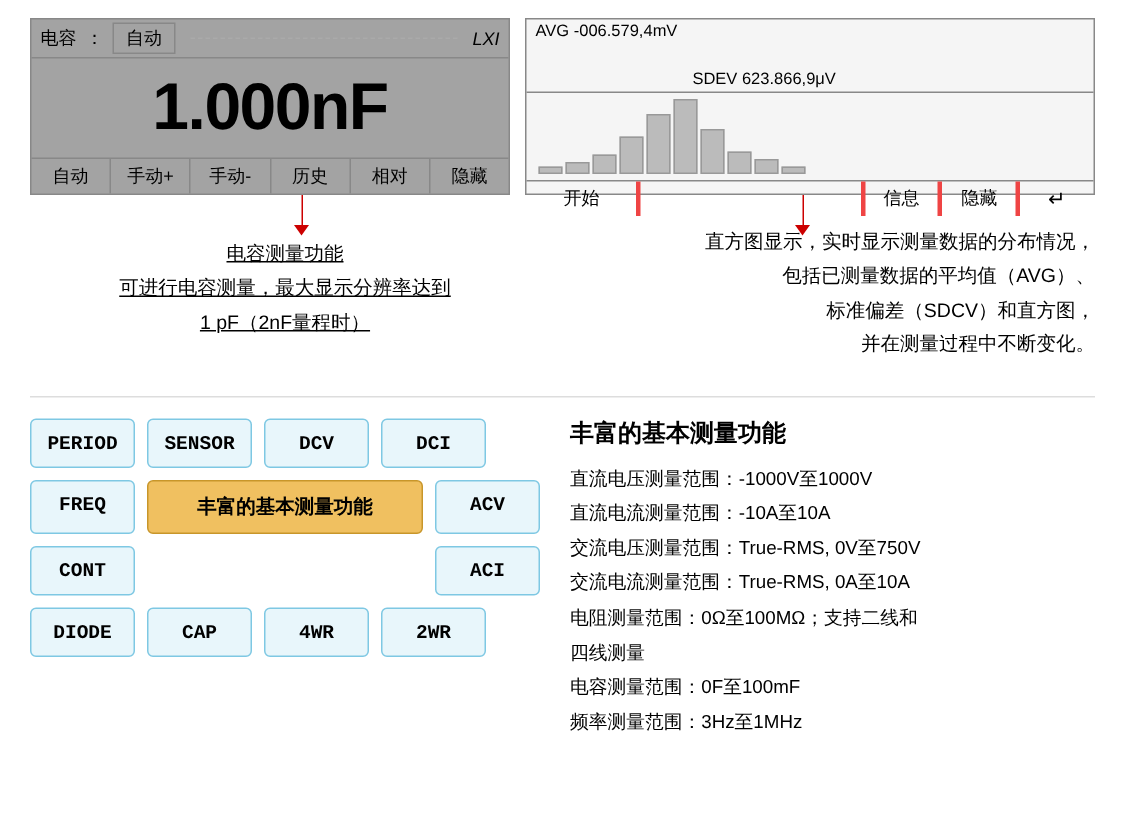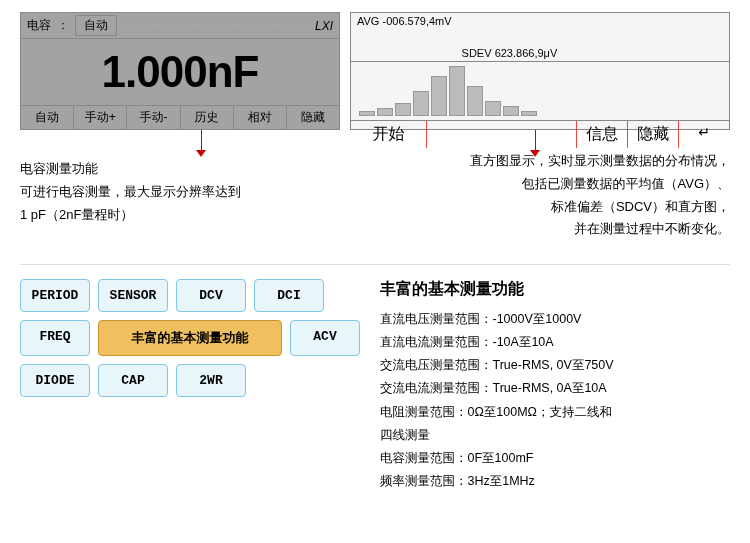--- a/index.html
+++ b/index.html
@@ -105,22 +105,22 @@
       gap: 2px;
     }
     .stats-buttons {
       display: flex;
       border-top: 1px solid #888;
     }
     .stats-btn {
       flex: 1;
       text-align: center;
       padding: 3px 0;
-      font-size: 16px;
-      border-right: 1px solid #ef4444;
+      font-size: 12px;
+      border-right: 3px solid #ef4444;
       cursor: pointer;
     }
     .stats-btn:last-child { border-right: none; }
     .stats-btn.start { flex: 1.5; }
     .stats-btn.spacer { flex: 3; }
     .stats-btn.arrow { font-size: 14px; }
 
     
     .bottom-section {
       display: flex;
@@ -244,21 +244,21 @@
   <div style="position:absolute; left:196px; top:0; display:flex; flex-direction:column; align-items:center;">
     <div style="width:1px;height:20px;background:#cc0000;"></div>
     <div style="width:0;height:0;border-left:5px solid transparent;border-right:5px solid transparent;border-top:7px solid #cc0000;"></div>
   </div>
 
   <div style="position:absolute; left:530px; top:0; display:flex; flex-direction:column; align-items:center;">
     <div style="width:1px;height:20px;background:#cc0000;"></div>
     <div style="width:0;height:0;border-left:5px solid transparent;border-right:5px solid transparent;border-top:7px solid #cc0000;"></div>
   </div>
 
-  <div style="position:absolute;left:20px;top:28px;width:340px;font-size:13px;line-height:1.75;">
+  <div style="position:absolute;left:20px;top:28px;width:340px;text-align:center;font-size:13px;line-height:1.75;text-decoration:underline;">
     <div>电容测量功能</div>
     <div>可进行电容测量，最大显示分辨率达到</div>
     <div>1 pF（2nF量程时）</div>
   </div>
 
   <div style="position:absolute;left:370px;top:20px;width:360px;text-align:right;font-size:13px;line-height:1.75;">
     <div>直方图显示，实时显示测量数据的分布情况，</div>
     <div>包括已测量数据的平均值（AVG）、</div>
     <div>标准偏差（SDCV）和直方图，</div>
     <div>并在测量过程中不断变化。</div>
@@ -277,24 +277,30 @@
       <div class="measure-btn">DCV</div>
       <div class="measure-btn">DCI</div>
     </div>
 
     <div class="btn-row">
       <div class="measure-btn">FREQ</div>
       <div class="measure-btn highlighted wide">丰富的基本测量功能</div>
       <div class="measure-btn">ACV</div>
     </div>
 
+    <div class="btn-row">
+      <div class="measure-btn">CONT</div>
+      <div class="measure-btn wide" style="background:transparent;border:none;"></div>
+      <div class="measure-btn">ACI</div>
+    </div>
 
     <div class="btn-row">
       <div class="measure-btn">DIODE</div>
       <div class="measure-btn">CAP</div>
+      <div class="measure-btn">4WR</div>
       <div class="measure-btn">2WR</div>
     </div>
   </div>
 
   <div class="features-panel">
     <div class="features-title">丰富的基本测量功能</div>
     <div class="features-list">
 
     <div>直流电压测量范围：-1000V至1000V</div>
         <div>直流电流测量范围：-10A至10A</div>

